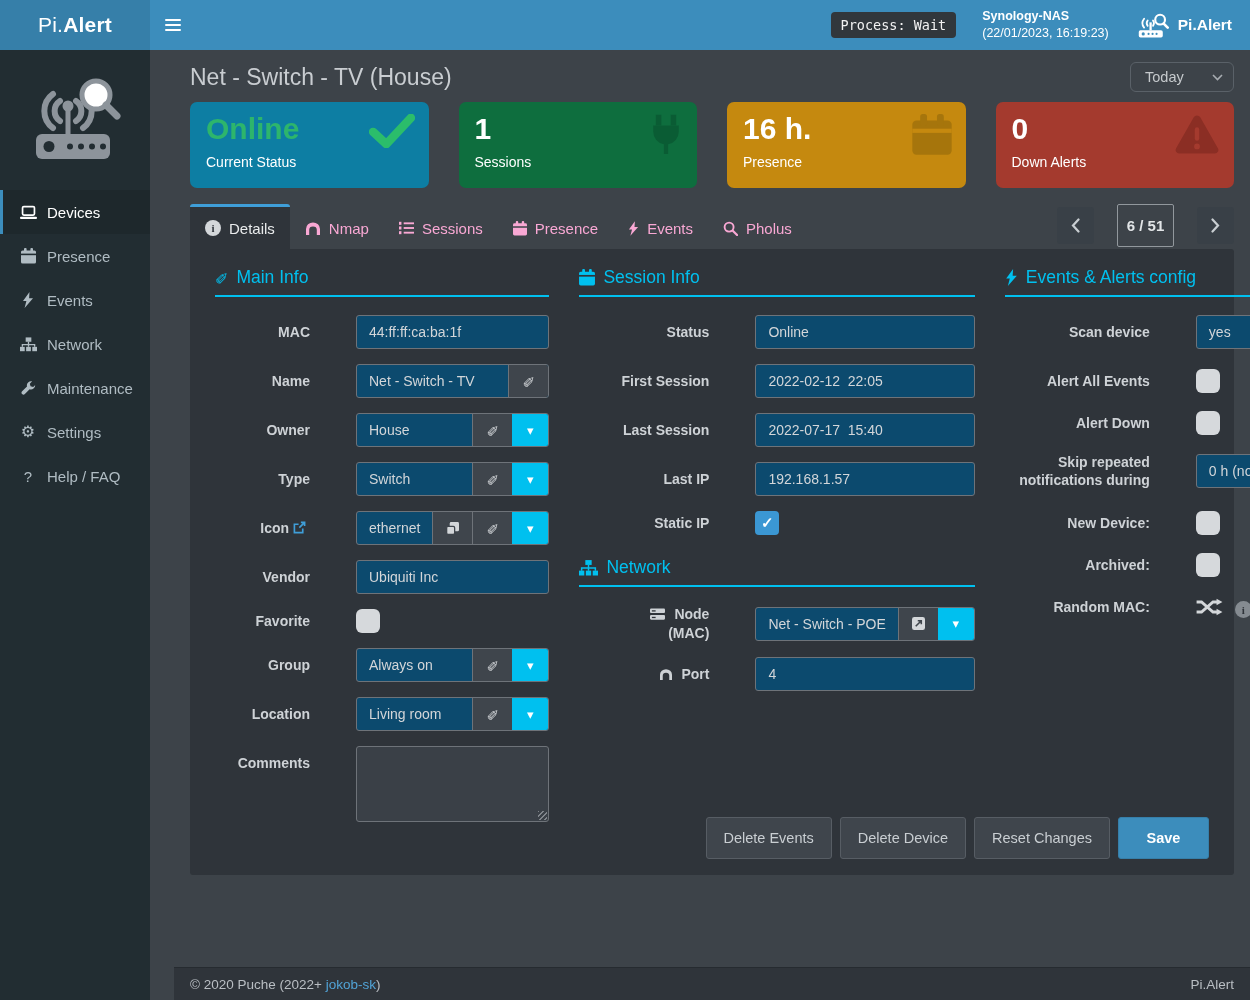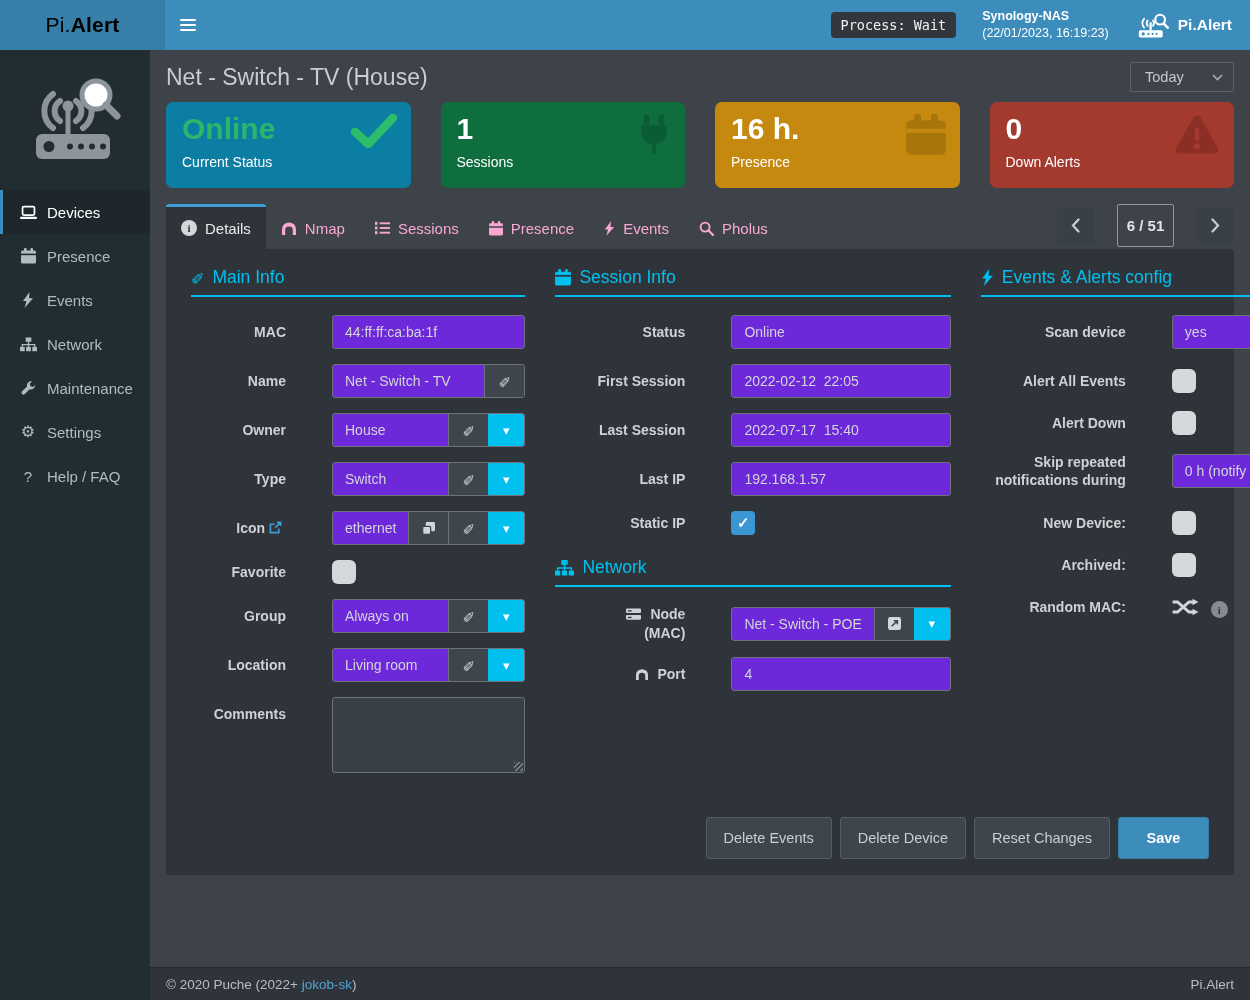--- a/index.html
+++ b/index.html
@@ -2,46 +2,46 @@
 <html><head>
 <meta charset="utf-8">
 <style>
   * { margin:0; padding:0; box-sizing:border-box; }
   html,body { width:1250px; height:1000px; overflow:hidden; }
   body { font-family:"Liberation Sans", sans-serif; background:#222d32; }
   .app { width:1250px; height:1000px; display:flex; flex-direction:column; }
 
   
   .topbar { height:50px; display:flex; flex:none; }
-  .brand { width:165px; background:#367fa9; color:#000000; display:flex; align-items:center; justify-content:center; font-size:21px; letter-spacing:.2px; cursor:pointer; }
+  .brand { width:150px; background:#367fa9; color:#ffffff; display:flex; align-items:center; justify-content:center; font-size:21px; letter-spacing:.2px; cursor:pointer; }
   .brand b { font-weight:bold; }
   .navbar { flex:1; background:#3c8dbc; display:flex; align-items:center; }
   .hamburger { width:46px; height:50px; display:flex; flex-direction:column; align-items:center; justify-content:center; gap:3px; cursor:pointer; }
   .hamburger i { display:block; width:16px; height:2px; background:#fff; border-radius:1px; }
   .nav-spacer { flex:1; }
   .process-badge { font-family:"DejaVu Sans Mono", monospace; font-size:13.5px; color:#f2f2f2; background:#31373c; padding:5px 10px; border-radius:4px; margin-right:26px; }
   .host-info { color:#fff; font-size:12.5px; line-height:1.35; margin-right:28px; }
   .host-name { font-weight:bold; }
   .nav-app { display:flex; align-items:center; gap:9px; color:#fff; font-size:15.5px; font-weight:bold; margin-right:18px; cursor:pointer; }
 
   
   .main { flex:1; display:flex; min-height:0; }
   .sidebar { width:150px; flex:none; background:#222d32; }
   .logo-box { height:140px; display:flex; align-items:center; justify-content:center; }
   .menu-item { height:44px; display:flex; align-items:center; gap:9px; padding-left:15px; color:#b0bcc3; font-size:15px; cursor:pointer; border-left:3px solid transparent; }
   .menu-item .mi-icon { width:20px; display:flex; justify-content:center; align-items:center; flex:none; }
   .menu-item.active { background:#1e282c; color:#fff; border-left-color:#3c8dbc; }
   .mi-glyph { font-size:16px; line-height:1; }
 
-  .content { flex:1; background:#3d4349; display:flex; flex-direction:column; min-width:0; }
+  .content { flex:1; background:#3d4349; display:flex; flex-direction:column; min-width:0;padding-left:24px; }
 
   
   .content-header { display:flex; align-items:center; justify-content:space-between; padding:12px 16px 10px; }
   .page-title { font-size:23px; font-weight:normal; color:#c9cdd1; }
-  .today-select { width:104px; height:30px; border:1px solid #5a6168; border-radius:1px; display:flex; align-items:center; justify-content:space-between; padding:0 10px 0 14px; color:#c6cacd; font-size:14.5px; cursor:pointer; }
+  .today-select { width:104px; height:30px; border:1px solid #5a6168; border-radius:6px; display:flex; align-items:center; justify-content:space-between; padding:0 10px 0 14px; color:#c6cacd; font-size:14.5px; cursor:pointer; }
 
   
   .cards { display:grid; grid-template-columns:repeat(4,1fr); gap:30px; padding:0 16px; }
   .card { height:86px; border-radius:7px; padding:10px 16px; position:relative; color:#fff; cursor:pointer; overflow:hidden; }
   .card-value { font-size:30px; font-weight:bold; line-height:1.15; }
   .card-label { font-size:14px; margin-top:7px; }
   .card-icon { position:absolute; right:14px; top:12px; }
   .card-status { background:#0d7ea3; }
   .card-status .card-value { color:#2db56c; }
   .card-sessions { background:#0e6e3e; }
@@ -63,21 +63,21 @@
   .section-header { color:#00c0ef; font-size:17.5px; display:flex; align-items:center; gap:8px; border-bottom:2px solid #00c0ef; padding-bottom:7px; margin-bottom:18px; }
   .section-gap { margin-top:22px; }
 
   .field { display:flex; align-items:center; margin-bottom:15px;gap:34px; }
   .field.top { align-items:flex-start; }
   .field-label { width:95px; flex:none; text-align:right; font-weight:bold; color:#ced2d6; font-size:14px; margin-right:12px; line-height:1.3; }
   .col2 .field-label { width:130px; }
   .col3 .field-label { width:145px; }
   .label-icon { display:inline-flex; vertical-align:-1px; margin-right:4px; }
 
-  .input-group { flex:1; display:flex; height:34px; border:1px solid #6e7379; border-radius:3px; background:#6d28d9; overflow:hidden; min-width:0; }
+  .input-group { flex:1; display:flex; height:34px; border:1px solid #6e7379; border-radius:3px; background:#0c4a6e; overflow:hidden; min-width:0; }
   .input-text { flex:1; display:flex; align-items:center; padding:0 12px; color:#d3d6d9; font-size:14px; white-space:pre; overflow:hidden; min-width:0; cursor:text; }
   .btn-edit { width:40px; flex:none; background:#3f454c; border:none; border-left:1px solid #6e7379; color:#d3d6d9; display:flex; align-items:center; justify-content:center; cursor:pointer; }
   .pencil { display:inline-block; transform:scaleY(-1); font-size:15px; }
   .btn-dd { width:36px; flex:none; background:#00c0ef; border:none; color:#fff; display:flex; align-items:center; justify-content:center; cursor:pointer; font-size:13px; }
   .checkbox { width:24px; height:24px; border-radius:6px; background:#d6d9dc; border:none; cursor:pointer; }
   .checkbox.checked { background:#3b97d3; border-radius:4px; color:#fff; font-size:15px; font-weight:bold; display:flex; align-items:center; justify-content:center; }
   .comments-box { flex:1; height:76px; background:#3a4047; border:1px solid #6e7379; border-radius:3px; position:relative; cursor:text; }
   .comments-box::after { content:""; position:absolute; right:1px; bottom:1px; width:9px; height:9px; background:repeating-linear-gradient(135deg,#80858b 0 1px,transparent 1px 3.5px); }
 
   .rand-row { display:flex; align-items:center; gap:12px; }
@@ -416,20 +416,26 @@
                   </button>
                 <button class="btn-edit">
                     <span class="pencil">✎</span>
                   </button>
                 <button class="btn-dd">
                     <span>▾</span>
                   </button>
               </div>
             </div>
 
+            <div class="field">
+              <div class="field-label">Vendor</div>
+              <div class="input-group">
+                  <div class="input-text">Ubiquiti Inc</div>
+                </div>
+            </div>
 
             <div class="field">
               <div class="field-label">Favorite</div>
               <button class="checkbox"></button>
             </div>
 
             <div class="field">
               <div class="field-label">Group</div>
               <div class="input-group">
                 <div class="input-text">Always on</div>

